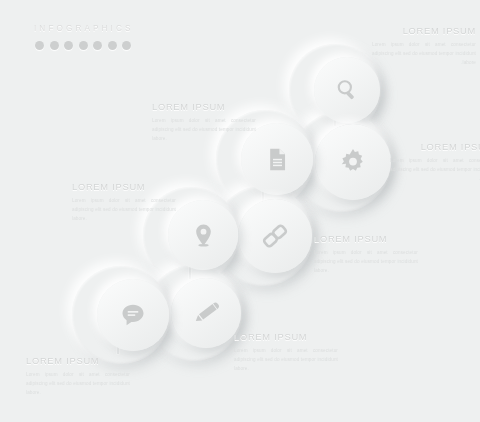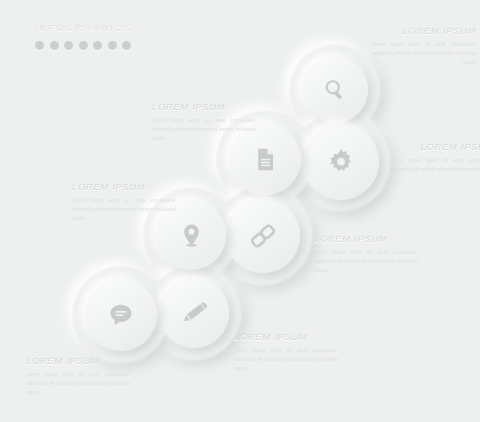--- a/index.html
+++ b/index.html
@@ -3,38 +3,38 @@
 <meta charset="utf-8">
 <title>Infographics</title>
 <style>
   html,body{margin:0;padding:0;}
   body{
     width:480px;height:422px;overflow:hidden;
     background:#eef0f0;
     font-family:"Liberation Sans", sans-serif;
     position:relative;
   }
-  #stage{position:absolute;inset:0;width:380px;height:422px;}
+  #stage{position:absolute;inset:0;width:380px;height:422px;padding-left:12px;}
 
   
   .hdr{position:absolute;left:34px;top:24px;}
   .hdr-title{
     font-size:8.2px;letter-spacing:3.1px;color:#dcdddd;
     font-weight:400;white-space:nowrap;
     text-shadow:0 1px 0 #ffffff;
   }
   .dots{display:flex;gap:5.5px;margin-top:8px;margin-left:1px;}
   .dot{
     width:9px;height:9px;border-radius:50%;
     background:#cdcfcf;
     box-shadow:0 1px 1px rgba(255,255,255,.9);
   }
 
   
-  .tb{position:absolute;width:104px;font-style:italic;}
+  .tb{position:absolute;width:104px;}
   .tb-h{
     font-size:9.3px;letter-spacing:.75px;color:#d4d6d6;
     font-weight:400;white-space:nowrap;margin-bottom:5px;
     text-shadow:0 1px 0 #ffffff;
   }
   .tb-b{
     font-size:4.6px;line-height:1.95;color:#dcdede;
     letter-spacing:.12px;text-align:justify;
   }
   .tb.right .tb-h,.tb.right .tb-b{text-align:right;}

